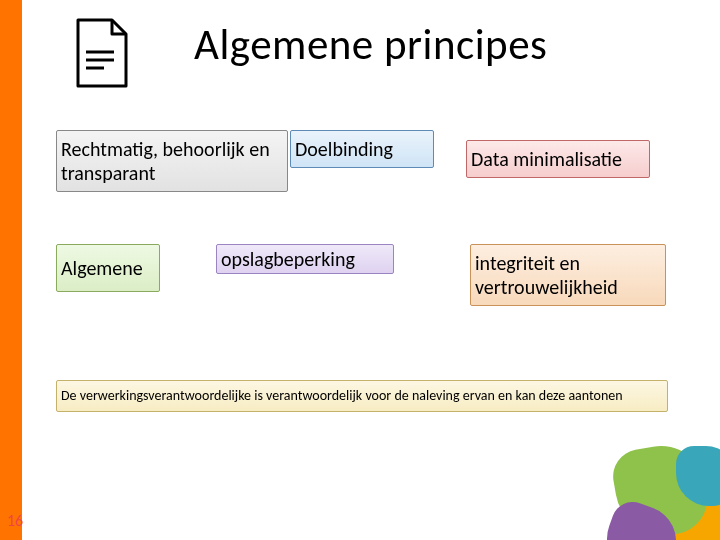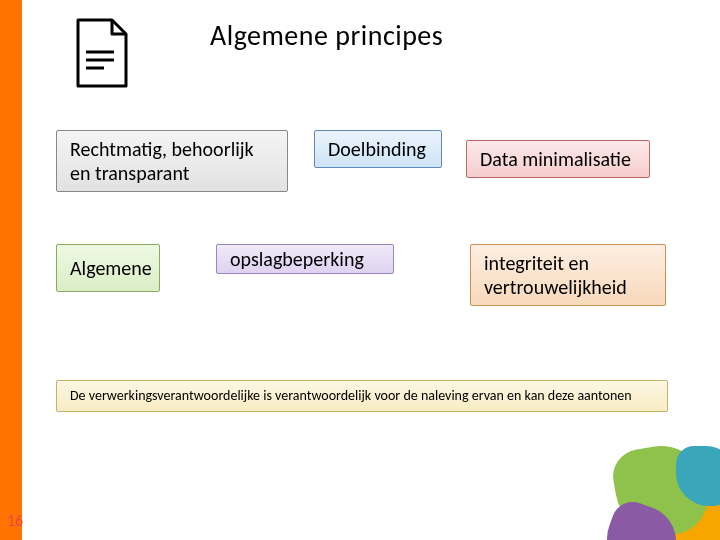--- a/index.html
+++ b/index.html
@@ -1,20 +1,20 @@
 <!DOCTYPE html>
 <html><head>
 <meta charset="utf-8">
 <style>
   html,body{margin:0;padding:0}
   body{width:720px;height:540px;background:#fff;font-family:Calibri,"Segoe UI",Arial,sans-serif;color:#000;position:relative;overflow:hidden}
   .accent-bar{position:absolute;left:0;top:0;width:22px;height:540px;background:#ff7400}
   .doc-icon{position:absolute;left:74px;top:18px}
-  .title{position:absolute;left:210px;top:18px;font-size:28px;letter-spacing:.5px}
-  .chip{position:absolute;box-sizing:border-box;border:1px solid;border-radius:2px;padding:6px 13px;font-size:20px;line-height:1.2;display:flex;align-items:center}
+  .title{position:absolute;left:194px;top:18px;font-size:43px;letter-spacing:.5px}
+  .chip{position:absolute;box-sizing:border-box;border:1px solid;border-radius:2px;padding:6px 4px;font-size:20px;line-height:1.2;display:flex;align-items:center}
   .c-gray{background:linear-gradient(#f4f4f4,#e2e2e2);border-color:#888}
   .c-blue{background:linear-gradient(#eaf3fb,#cfe4f6);border-color:#5d8bb5}
   .c-red{background:linear-gradient(#fde9e9,#f6cdcd);border-color:#c06868}
   .c-green{background:linear-gradient(#eef9e3,#dbeec6);border-color:#8aaa5e}
   .c-purple{background:linear-gradient(#efe9f9,#dfd2f1);border-color:#9a84c2}
   .c-orange{background:linear-gradient(#fdeee0,#f8d9bb);border-color:#c99258}
   .c-yellow{background:linear-gradient(#fdf7e3,#f7ecc3);border-color:#c4b26a}
   .footer-box{position:absolute;left:56px;top:380px;width:612px}
   .footer-text{font-size:14px;line-height:1.25}
   .page-num{position:absolute;left:4px;bottom:10px;width:22px;text-align:center;font-size:16px;color:#ef4444}
@@ -34,21 +34,21 @@
     <line x1="12" y1="42" x2="40" y2="42" stroke="#000" stroke-width="3"></line>
     <line x1="12" y1="50" x2="30" y2="50" stroke="#000" stroke-width="3"></line>
   </svg>
 </div>
 
 <div class="title">Algemene principes</div>
 
 <div class="chip c-gray" style="left:56px; top:130px; width:232px; height:62px">
     <span>Rechtmatig, behoorlijk en transparant</span>
   </div>
-<div class="chip c-blue" style="left:314px;top:130px; width:128px; height:38px">
+<div class="chip c-blue" style="left:290px;top:130px; width:144px; height:38px">
     <span>Doelbinding</span>
   </div>
 <div class="chip c-red" style="left:466px;top:140px; width:184px; height:38px">
     <span>Data minimalisatie</span>
   </div>
 <div class="chip c-green" style="left:56px; top:244px; width:104px; height:48px">
     <span>Algemene</span>
   </div>
 <div class="chip c-purple" style="left:216px;top:244px; width:178px; height:30px">
     <span>opslagbeperking</span>

